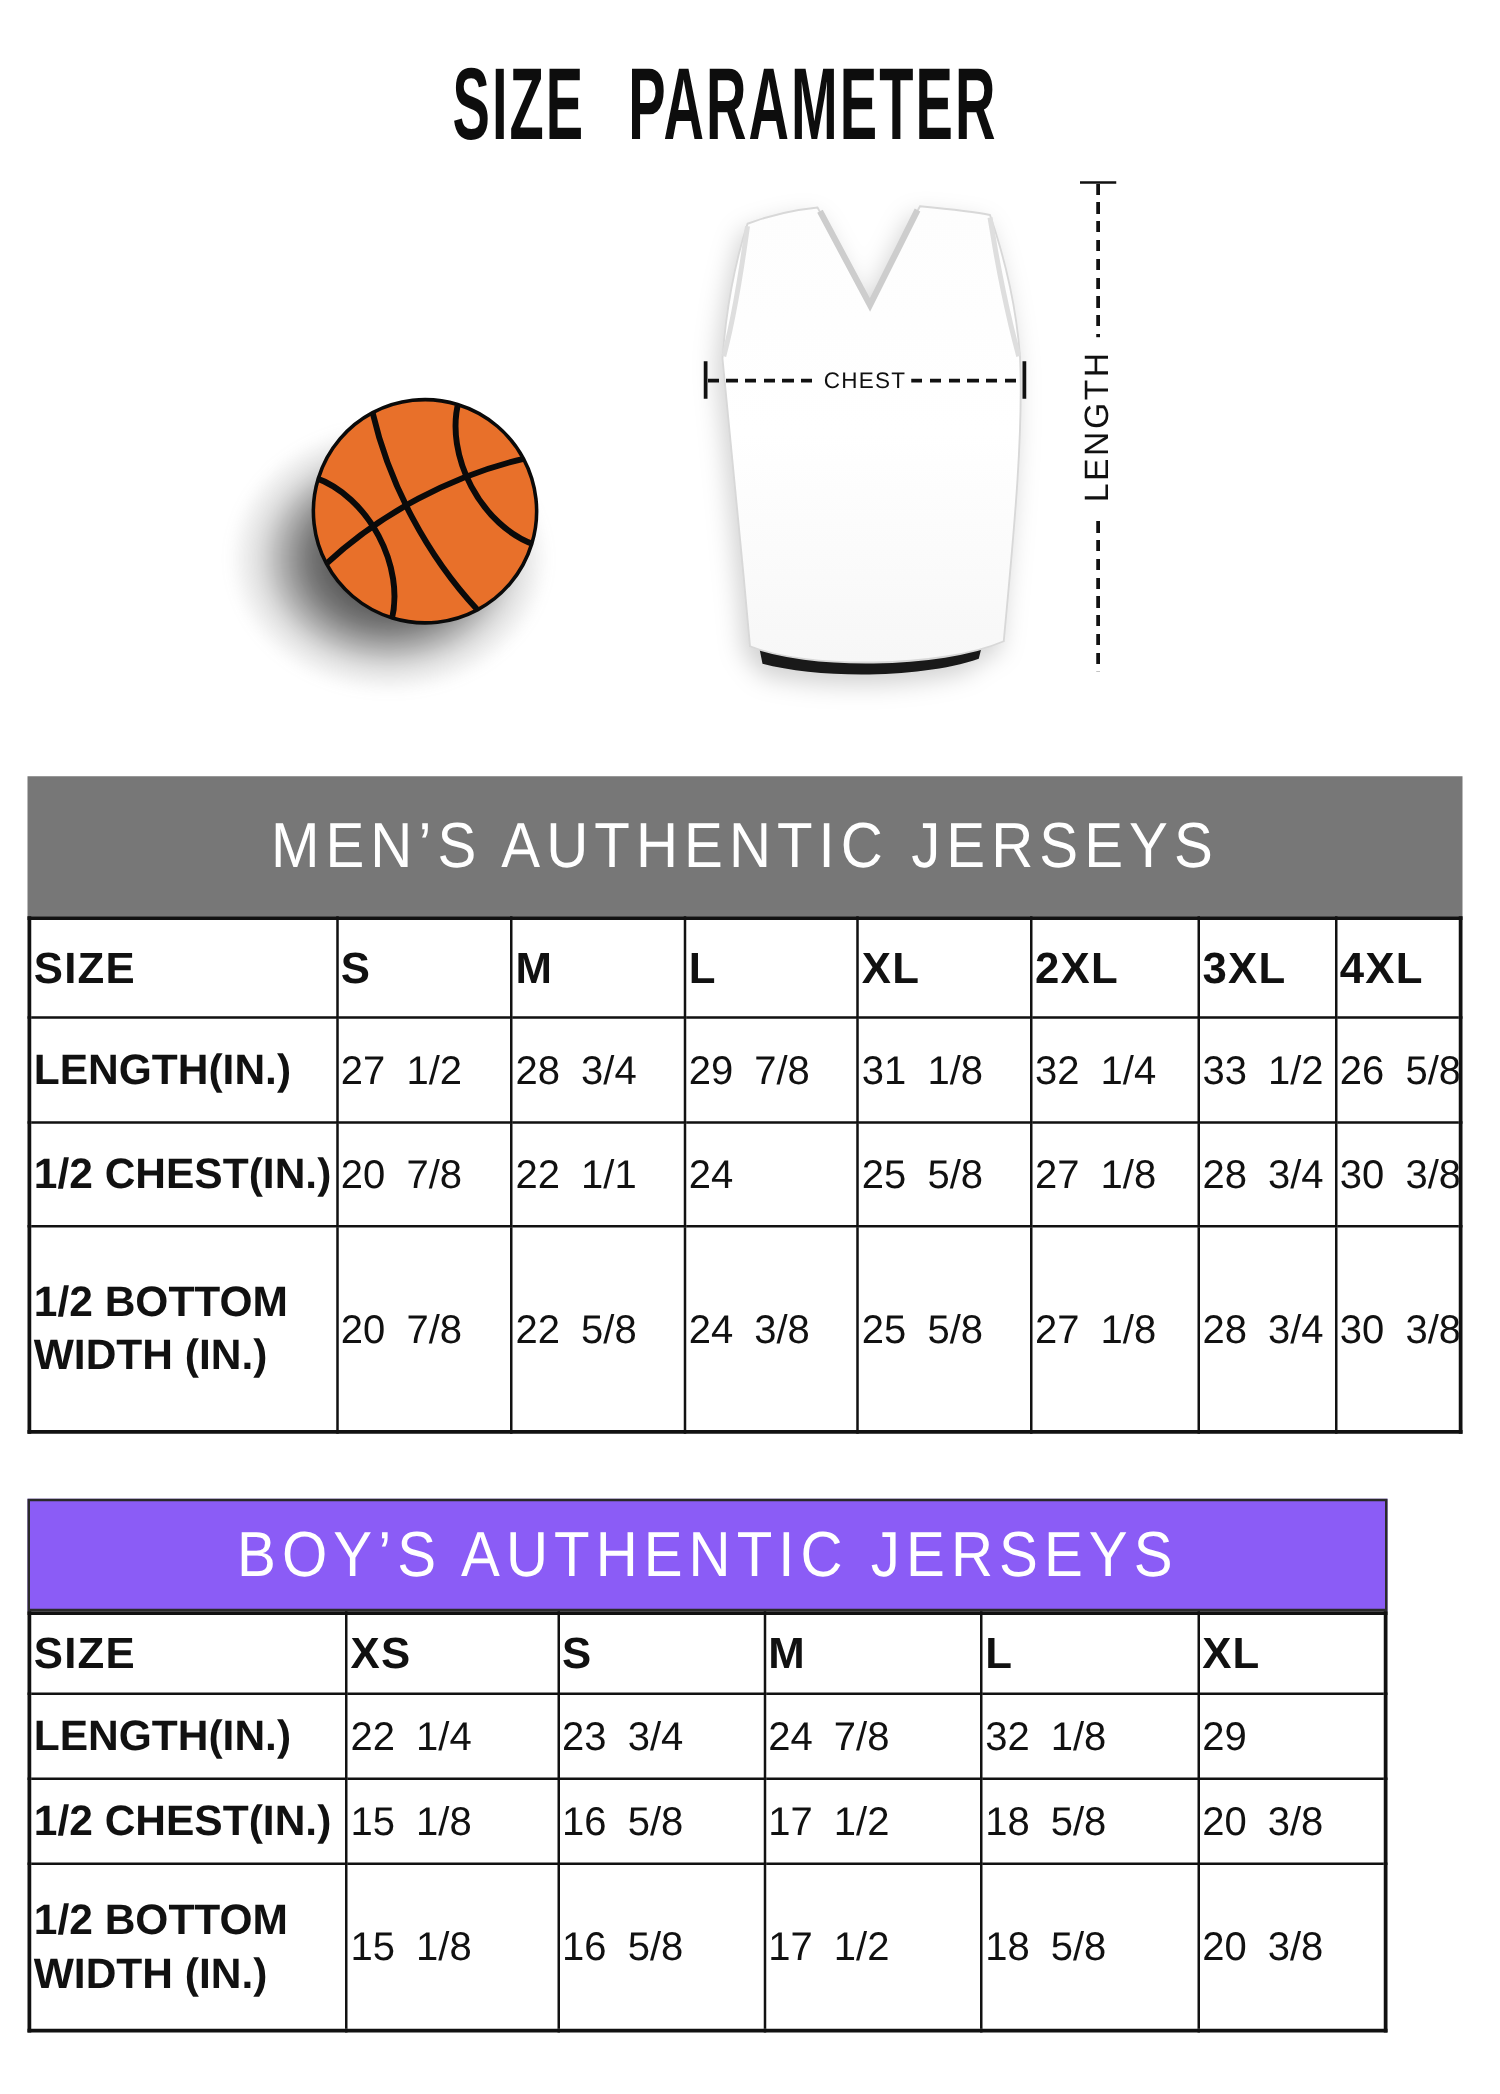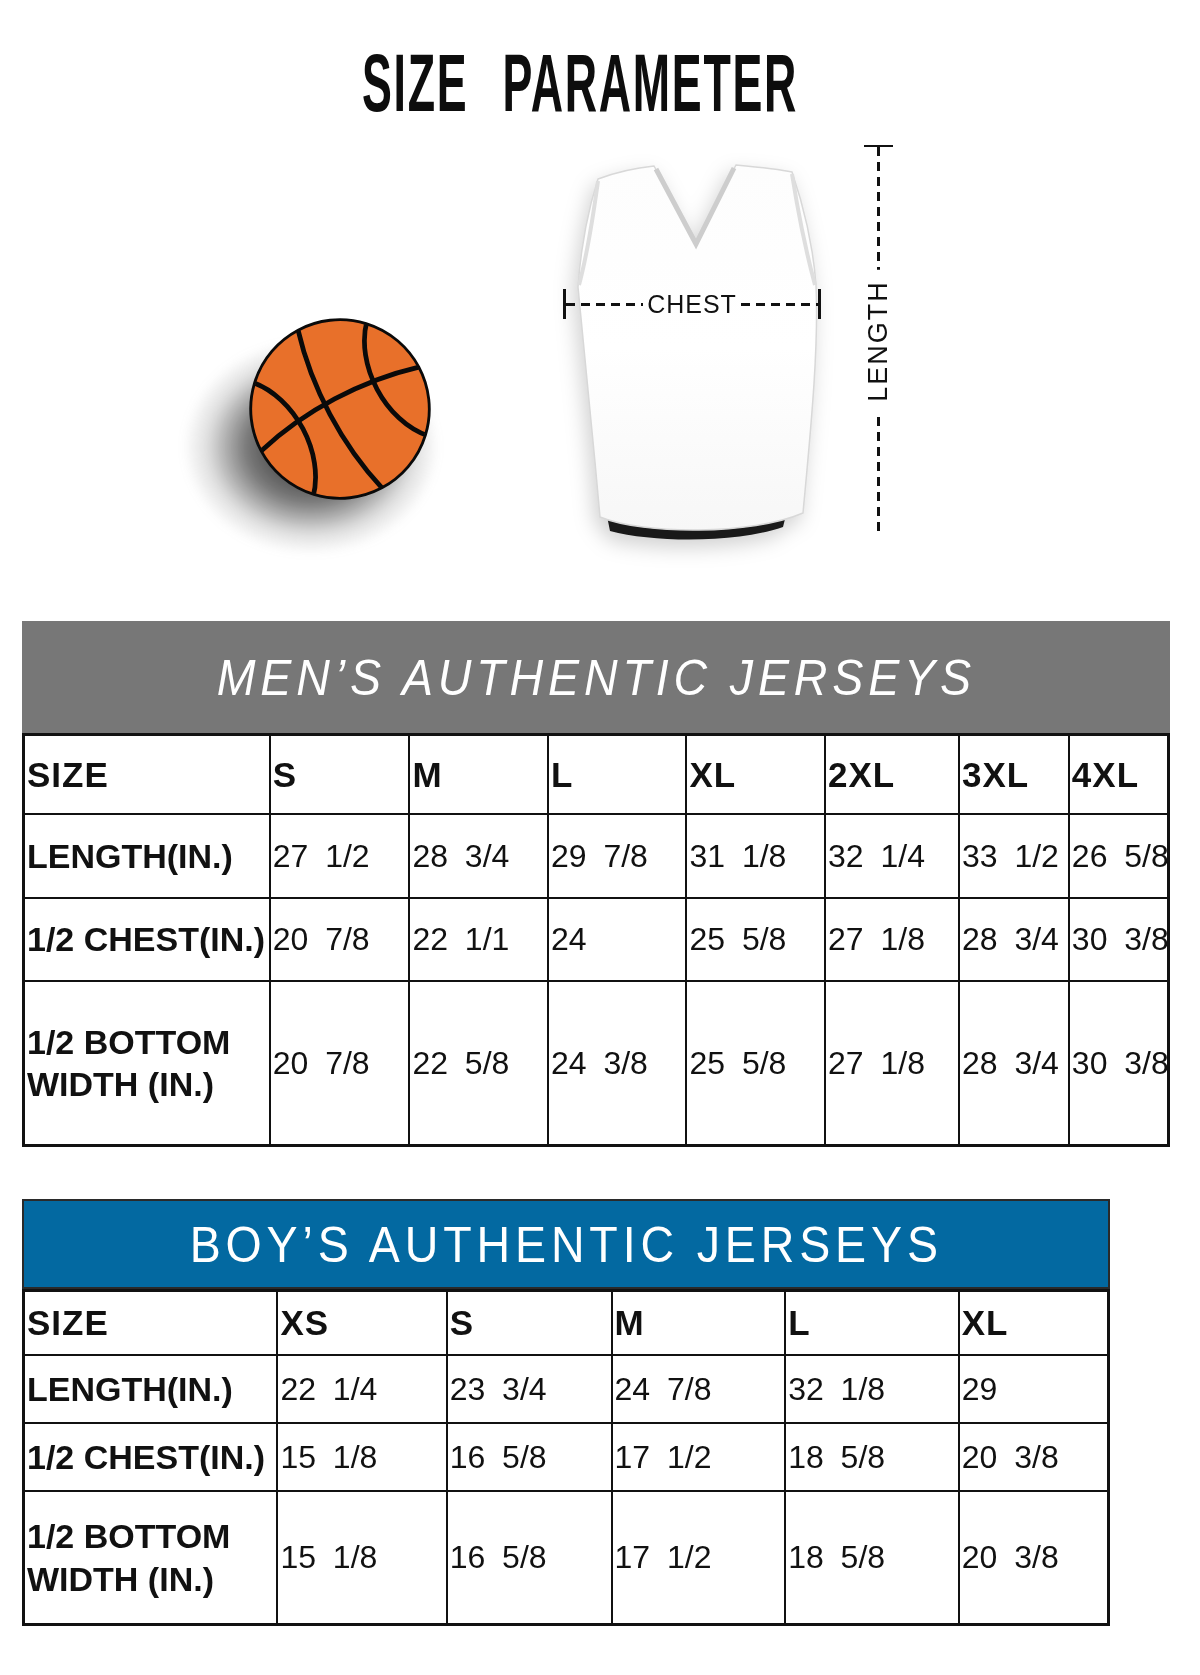--- a/index.html
+++ b/index.html
@@ -21,33 +21,33 @@
   
   .jersey{position:absolute;left:552px;top:126px;width:290px;height:400px;z-index:1;
     filter:drop-shadow(-4px 8px 10px rgba(0,0,0,0.18));}
 
   
   .chest-line{position:absolute;left:563px;top:270px;width:258px;height:30px;
     display:flex;align-items:center;z-index:3;}
   .tick-v{width:3px;height:30px;background:#111;}
   .dash-h{flex:1;height:3px;
     background-image:repeating-linear-gradient(90deg,#111 0 9px,transparent 9px 15px);}
-  .chest-label{font-size:25px;letter-spacing:1px;padding:0 4px;white-space:nowrap;}
+  .chest-label{font-size:18px;letter-spacing:1px;padding:0 4px;white-space:nowrap;}
 
   .length-line{position:absolute;left:877px;top:128px;width:3px;height:390px;z-index:3;
     background-image:repeating-linear-gradient(180deg,#111 0 9px,transparent 9px 15px);}
   .length-tick{position:absolute;left:864px;top:126px;width:29px;height:2px;background:#111;z-index:3;}
   .length-label{position:absolute;left:878px;top:322px;background:#fff;padding:8px 10px;
     font-size:27px;letter-spacing:2px;transform:translate(-50%,-50%) rotate(-90deg);z-index:4;white-space:nowrap;}
 
   
   .section-bar{position:absolute;background:#777;color:#fff;display:flex;
     align-items:center;justify-content:center;z-index:2;box-sizing:border-box;}
   .section-bar span{font-size:48px;letter-spacing:5px;transform:scale(0.97,1.06);white-space:nowrap;}
-  #mens-bar{left:22px;top:602px;width:1148px;height:112px;font-style:italic;}
+  #mens-bar{left:22px;top:602px;width:1148px;height:112px;}
   #boys-bar{left:22px;top:1180px;width:1088px;height:90px;border:2px solid #2a2a2a;}
 
   
   .size-table{position:absolute;z-index:2;}
   #mens-table{left:22px;top:714px;width:1148px;height:414px;}
   #boys-table{left:22px;top:1270px;width:1088px;height:337px;}
   .size-table table{width:100%;height:100%;border-collapse:collapse;table-layout:fixed;
     border:3px solid #111;background:#fff;}
   .size-table th,.size-table td{border:2px solid #111;text-align:left;vertical-align:middle;
     padding:0 2px;overflow:hidden;}
@@ -171,21 +171,21 @@
             <td class="val">24 3/8</td>
             <td class="val">25 5/8</td>
             <td class="val">27 1/8</td>
             <td class="val">28 3/4</td>
             <td class="val">30 3/8</td>
           </tr>
         </tbody>
       </table>
     </div>
 
-  <div class="section-bar" id="boys-bar" style="background: #0369a1;">
+  <div class="section-bar" id="boys-bar" style="background: #8b5cf6;">
     <span>BOY’S AUTHENTIC JERSEYS</span>
   </div>
   <div class="size-table" id="boys-table">
       <table>
         <colgroup>
           <col style="width: 23.4%;">
           <col style="width: 15.6%;">
           <col style="width: 15.2%;">
           <col style="width: 16%;">
           <col style="width: 16%;">

